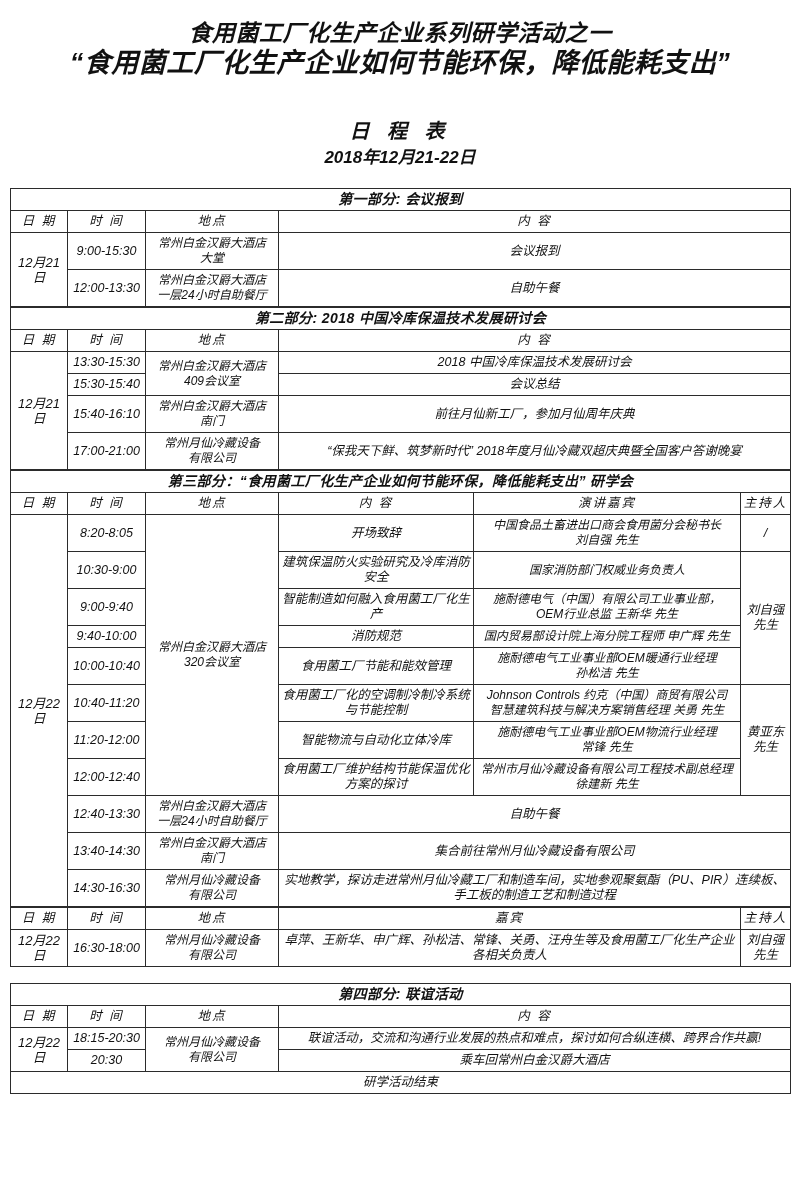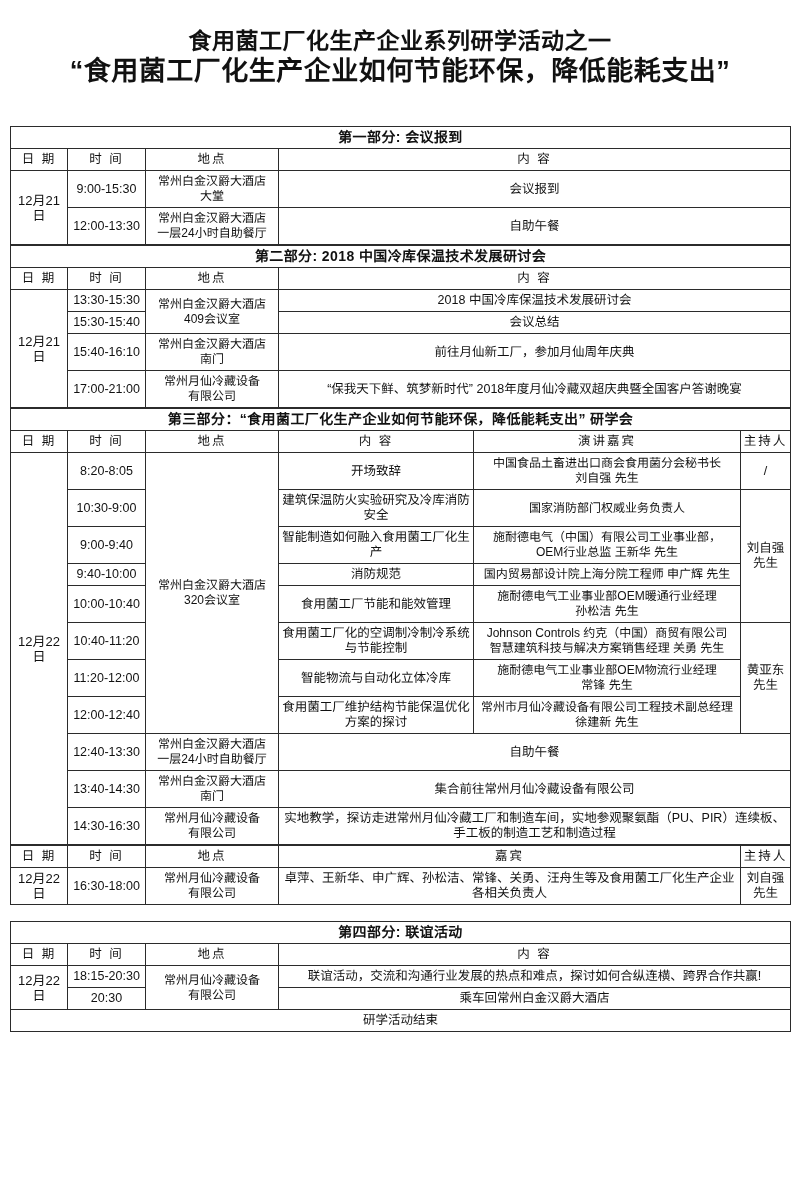--- a/index.html
+++ b/index.html
@@ -12,22 +12,23 @@
     width: 800px;
     height: 1194px;
     font-family: "Liberation Sans", "DejaVu Sans", sans-serif;
     color: #111111;
     overflow: hidden;
   }
   .page {
     width: 800px;
     height: 1194px;
     box-sizing: border-box;
-    padding: 12px 10px;
+    padding: 4px 10px;
     position: relative;
+    font-style: italic;
   }
 
   
   .title-block {
     text-align: center;
     padding-top: 14px;
   }
   .title-line {
     font-weight: bold;
     font-size: 23px;
@@ -115,20 +116,22 @@
 <body>
 
 <div class="page">
 
   <div class="title-block">
     <div class="title-line l1">食用菌工厂化生产企业系列研学活动之一</div>
     <div class="title-line l2">“食用菌工厂化生产企业如何节能环保，降低能耗支出”</div>
   </div>
 
   <div class="agenda-block">
+    <div class="agenda-title">日 程 表</div>
+    <div class="agenda-date">2018年12月21-22日</div>
   </div>
 
   <table class="sched">
     <colgroup>
       <col class="w-date">
         <col class="w-time">
         <col class="w-venue">
         <col class="w-content">
     </colgroup>
     <tbody>

